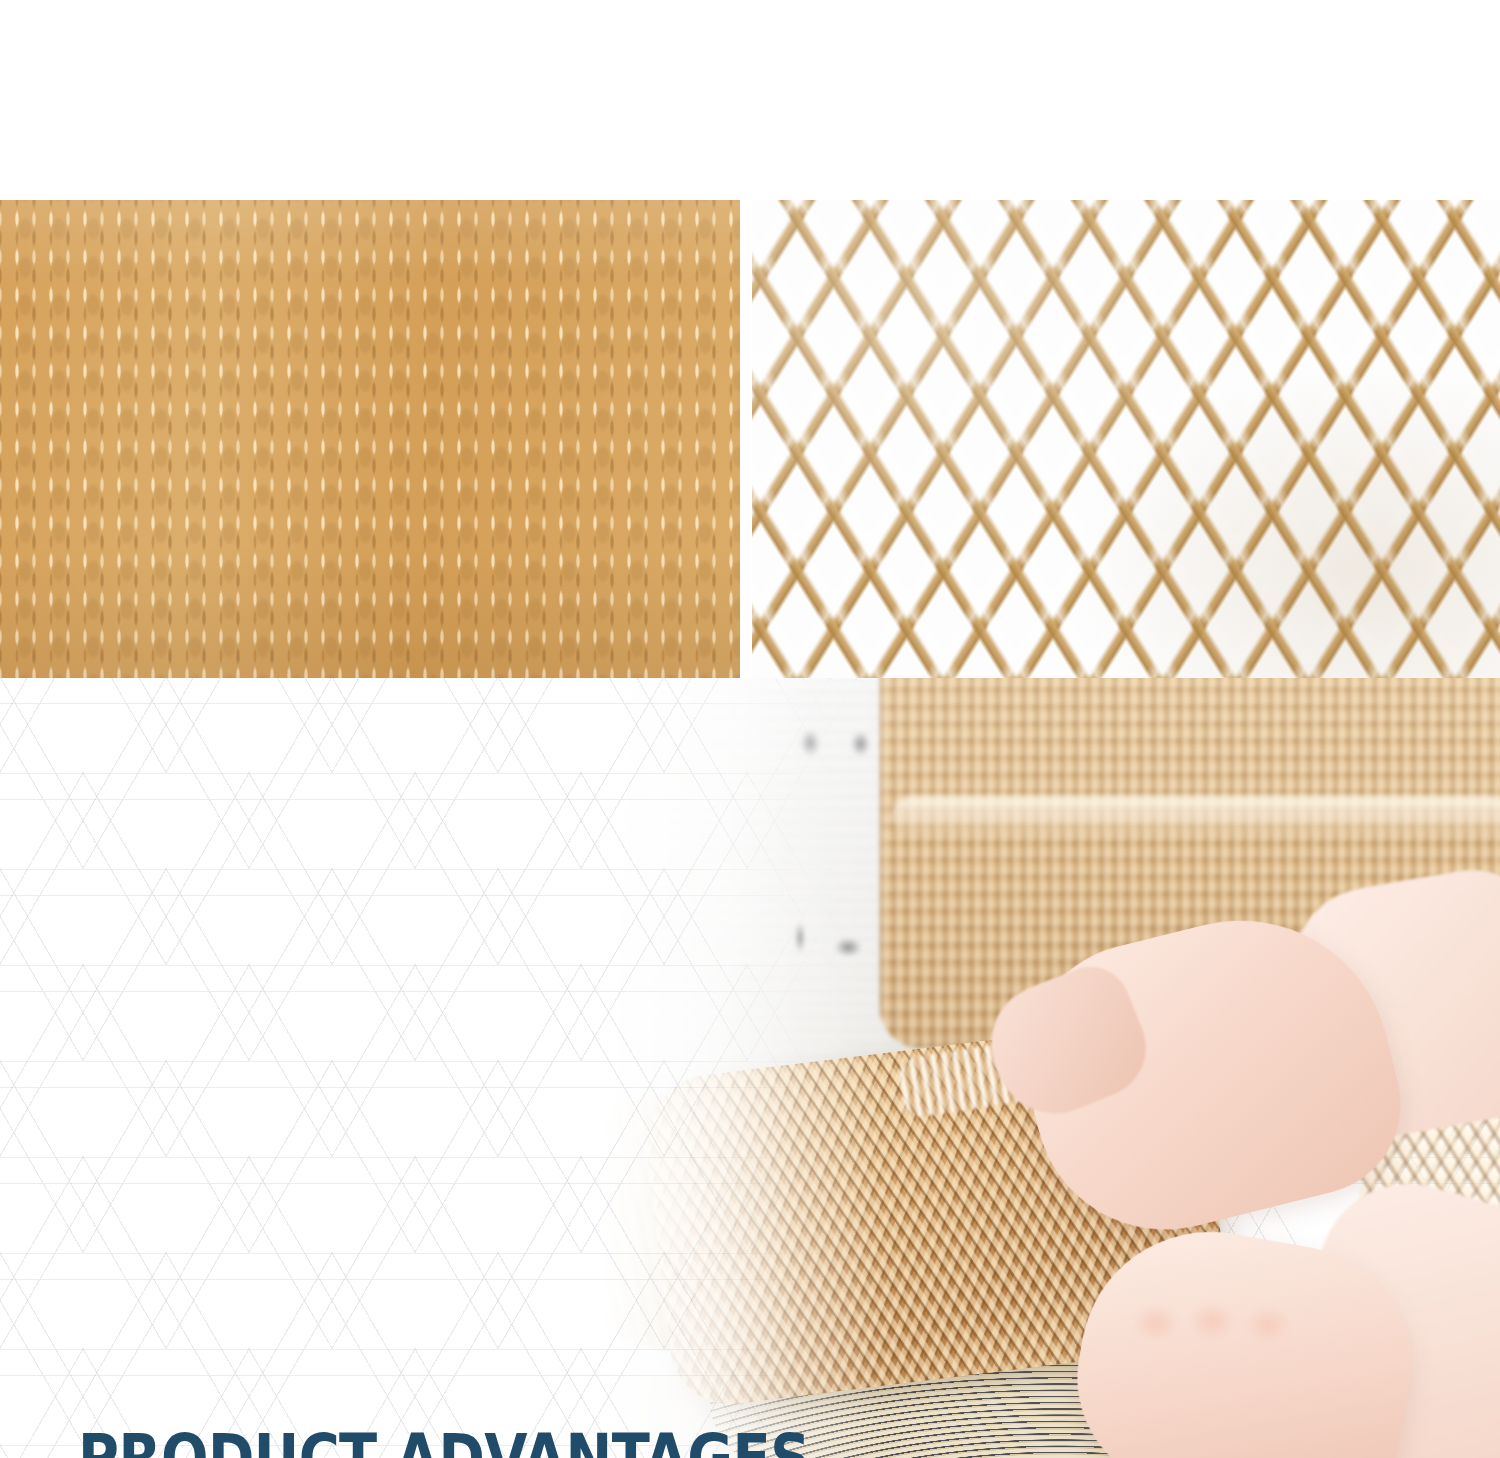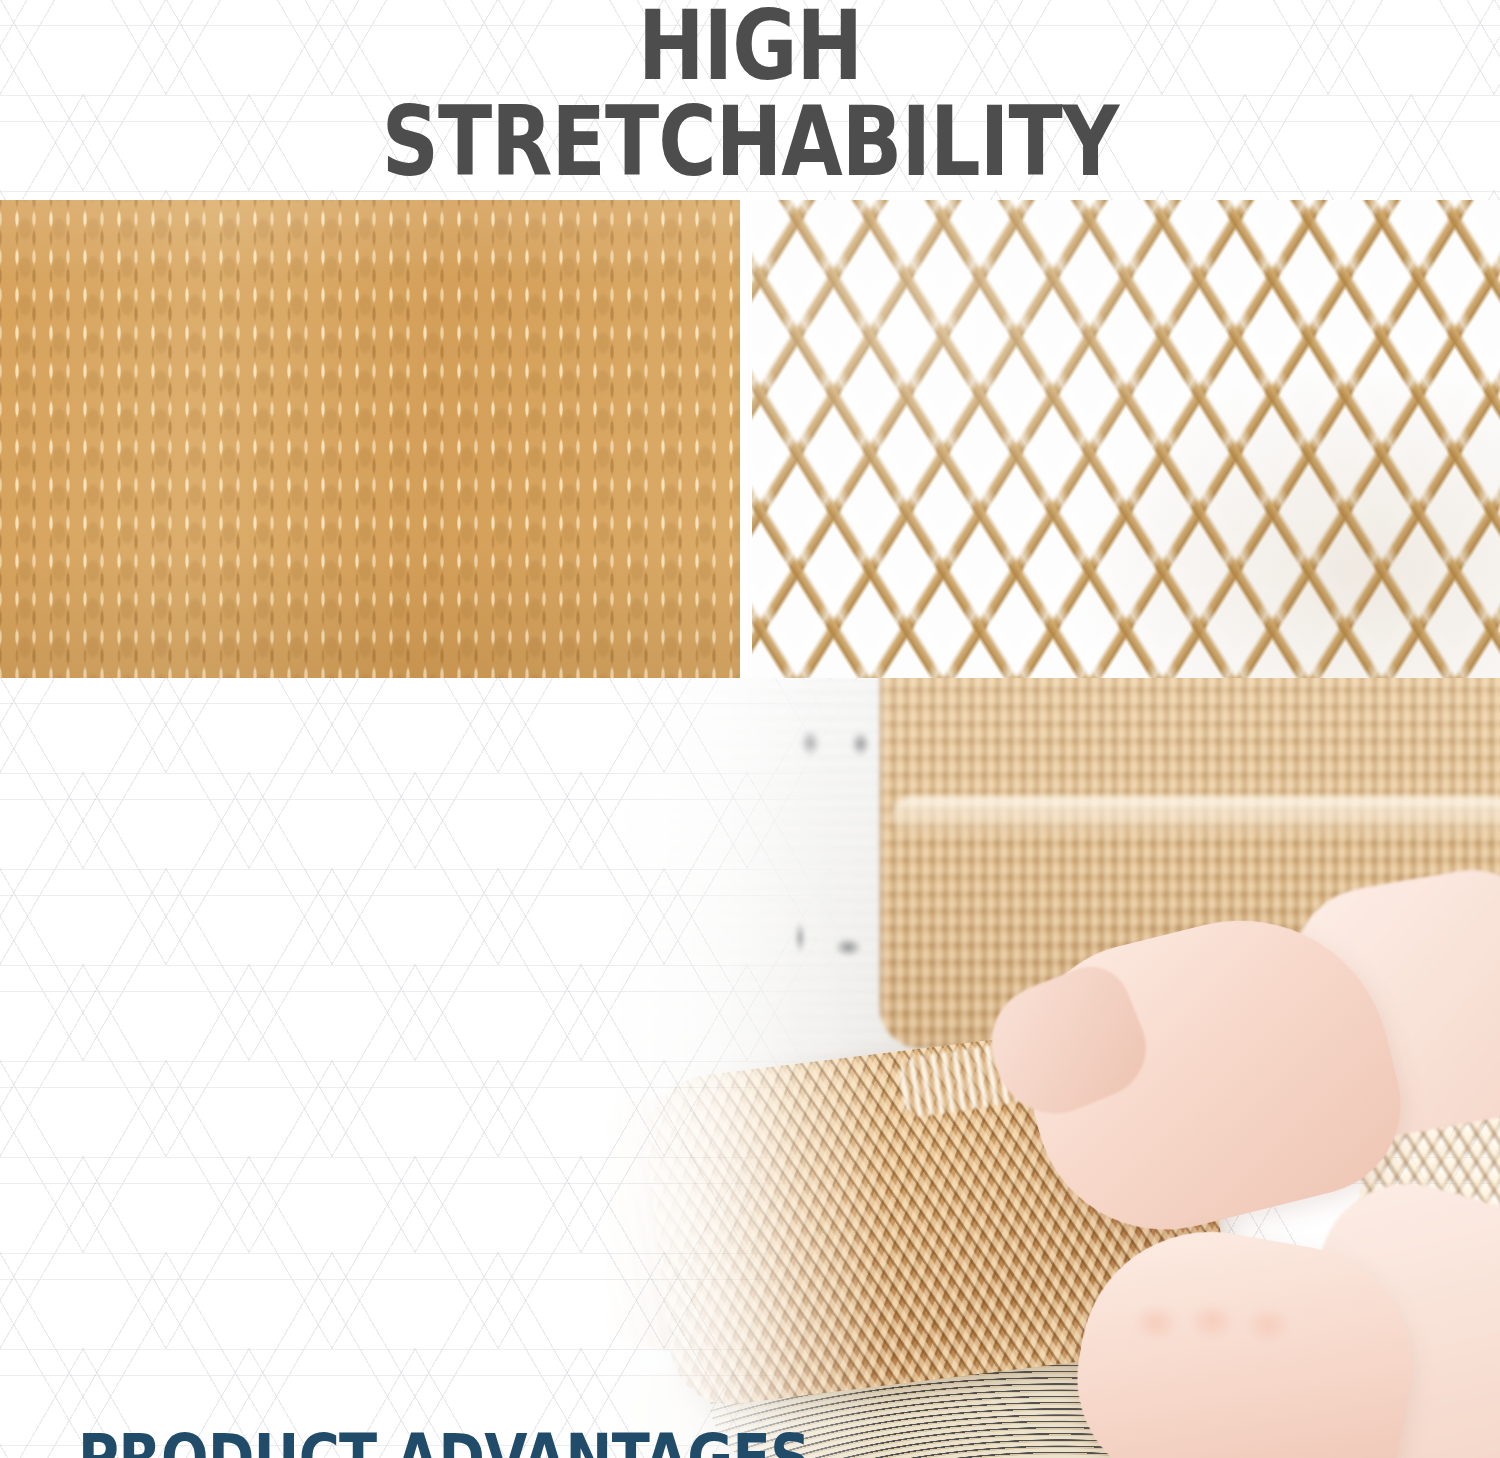--- a/index.html
+++ b/index.html
@@ -289,26 +289,20 @@
     transform:scaleX(.94);
     transform-origin:0 50%;
     white-space:nowrap;
   }
 </style>
 </head>
 <body>
 
 <div id="root">
 
-  <div class="header">
-    <div class="hexbg"></div>
-    <div class="hexbg hb2"></div>
-    <div class="header-title">HIGH
-STRETCHABILITY</div>
-  </div>
 
   <div class="strip">
 
     <div class="panel panel-left">
       <div class="kraft-flat">
         <div class="shade"></div>
       </div>
     </div>
 
     <div class="panel panel-right">

